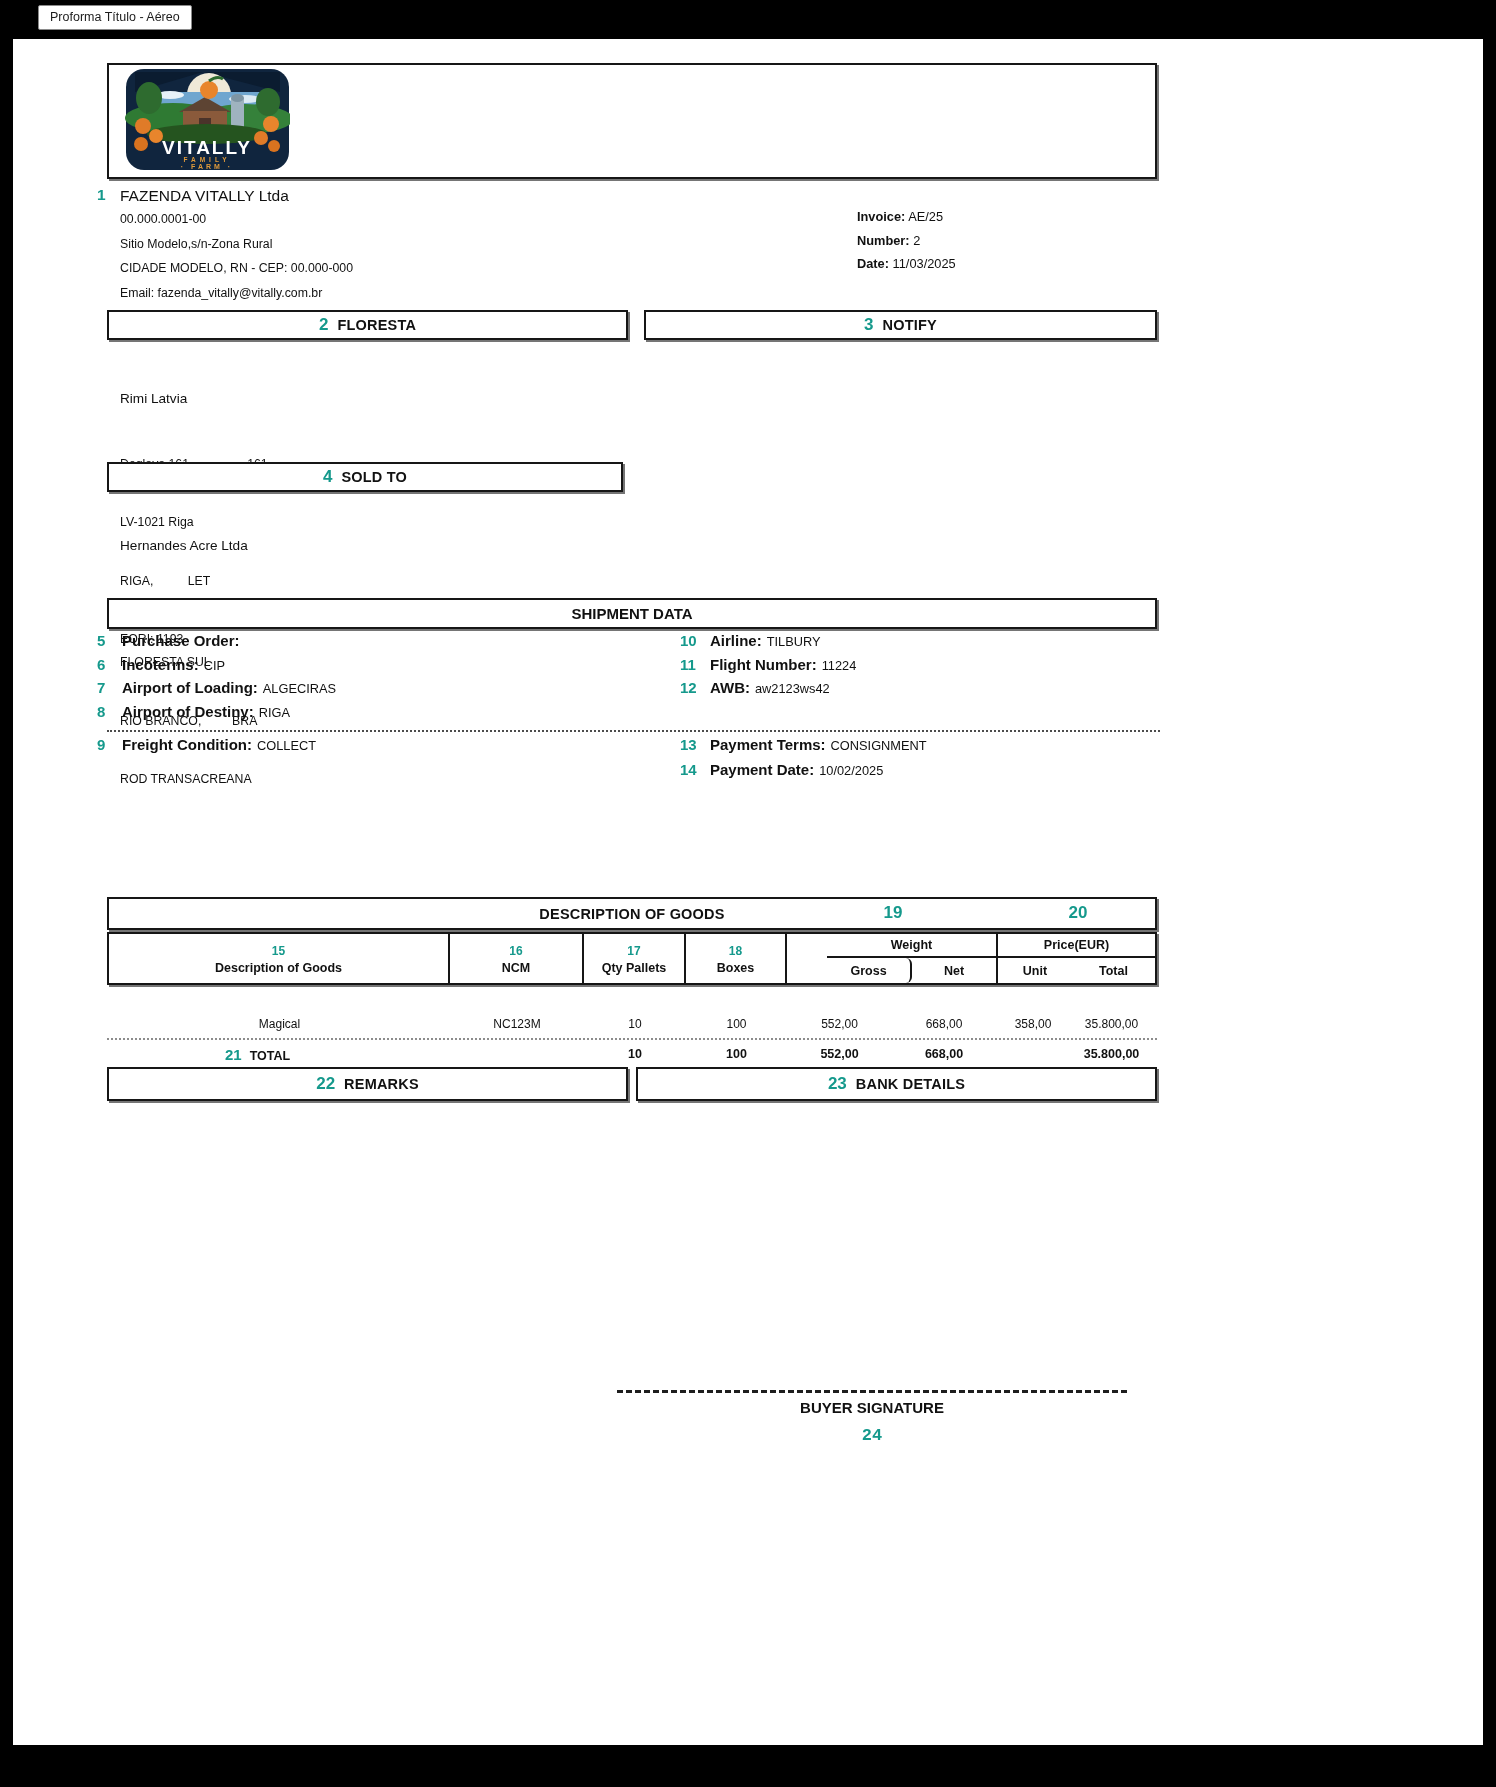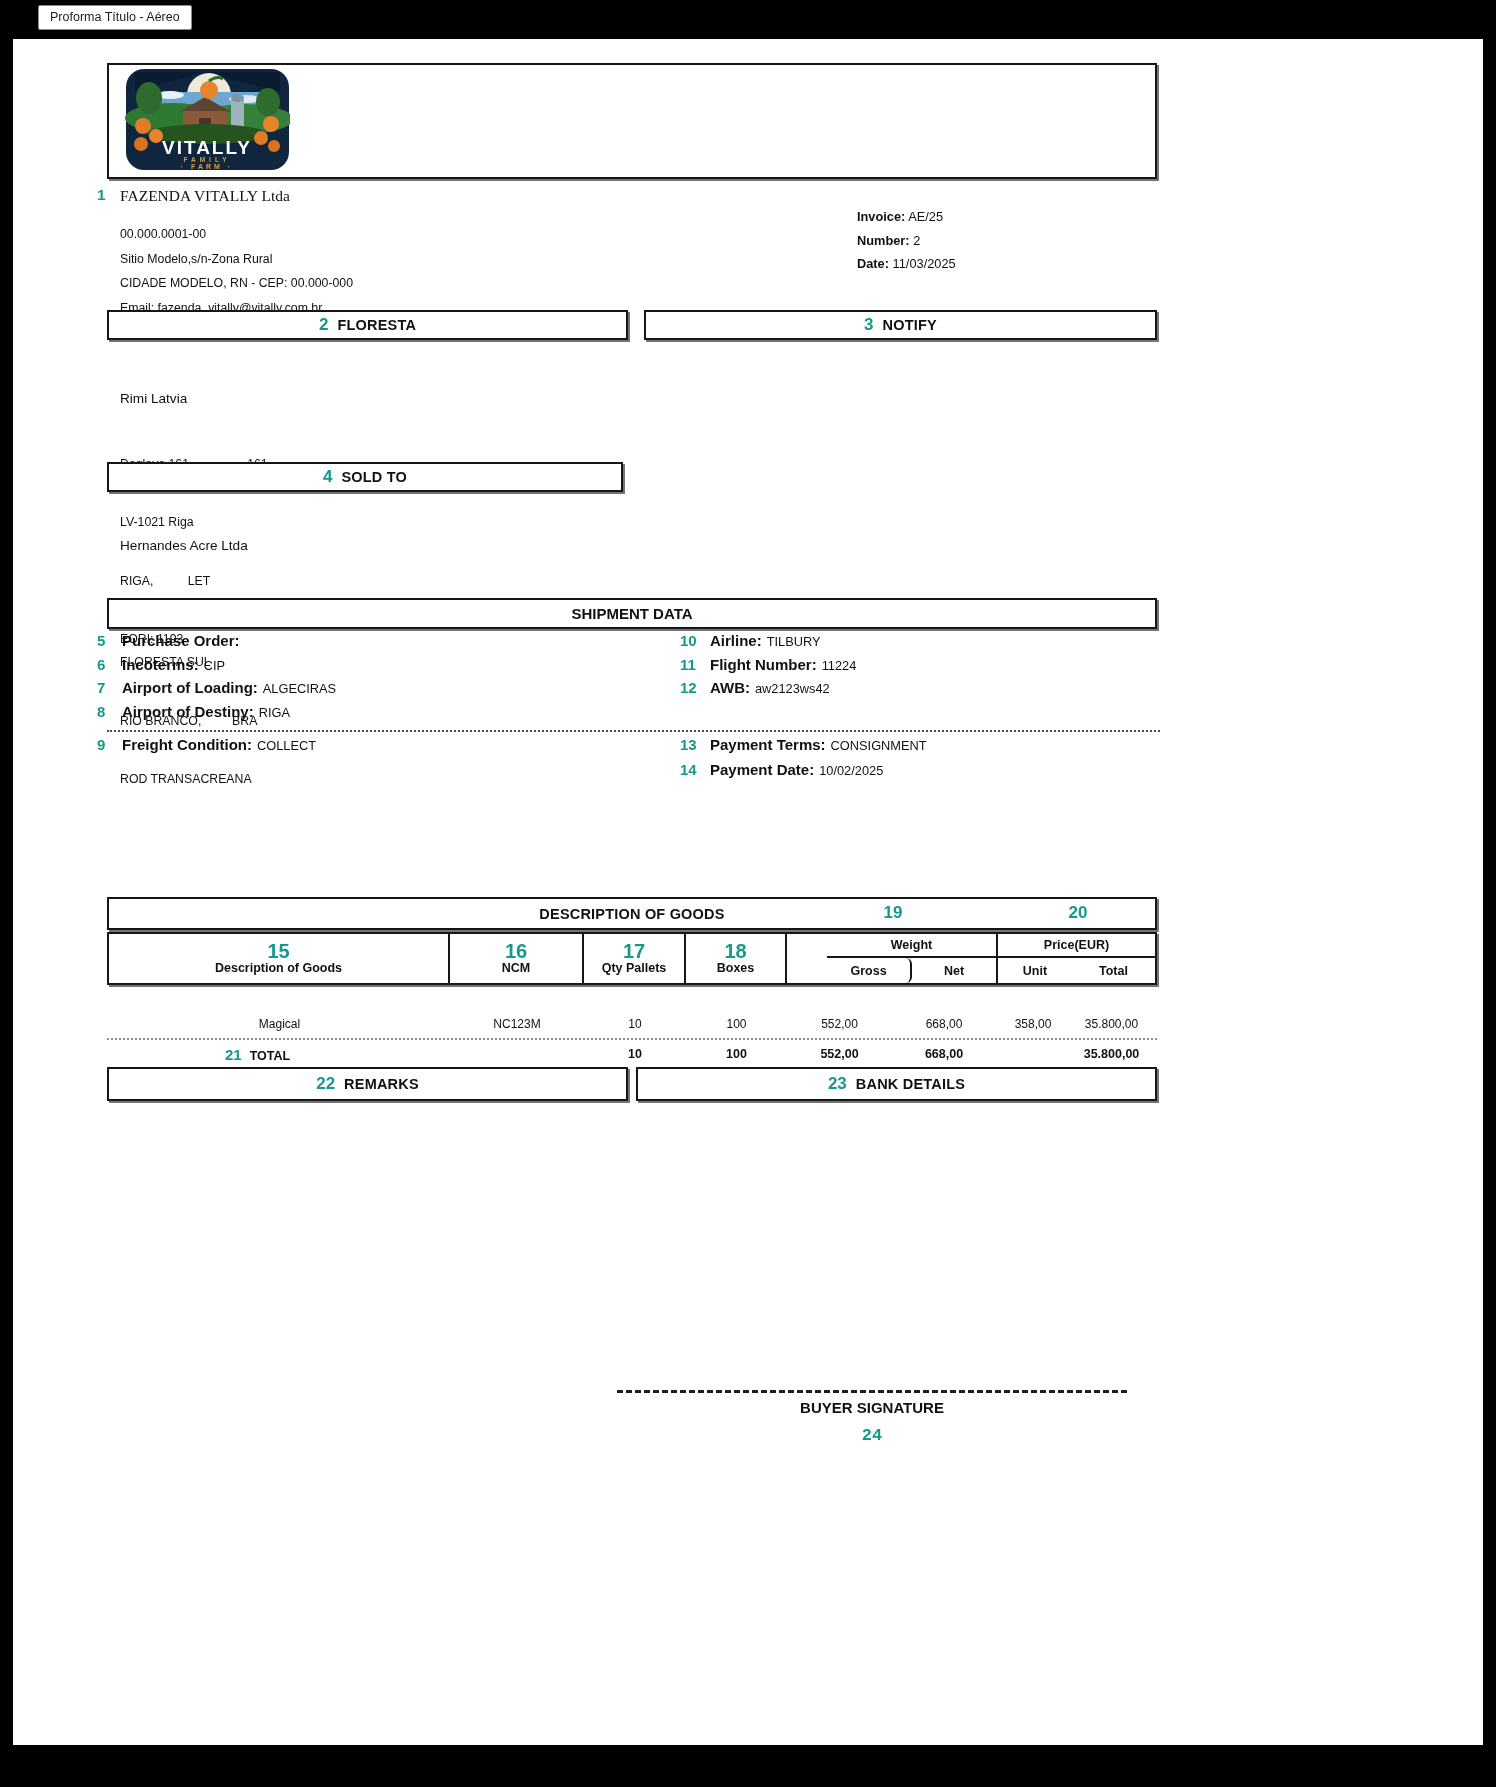--- a/index.html
+++ b/index.html
@@ -19,38 +19,38 @@
   .box {
     border:2px solid var(--ink); background:#fff;
     box-shadow:2px 2px 0 rgba(25,25,25,.6);
   }
   .boxtitle { display:flex; height:100%; align-items:center; justify-content:center; gap:9px; }
   .secnum { color:var(--accent); font-weight:bold; font-size:17px; }
   .sectitle { font-weight:bold; font-size:14.5px; letter-spacing:.2px; }
   .doc-title { font-size:25px; font-weight:bold; letter-spacing:.5px; text-align:center; }
   .addr { font-size:12.3px; line-height:19.5px; white-space:pre; }
   .addr .name { font-size:13.6px; margin-bottom:7px; }
-  .seller-name { font-size:15.5px; margin-bottom:22px; white-space:pre;font-family:Liberation Serif, serif; }
+  .seller-name { font-size:15.5px; margin-bottom:7px; white-space:pre; }
   .seller-line { font-size:12.3px; margin-bottom:10.5px; white-space:pre; }
   .num1 { color:var(--accent); font-weight:bold; font-size:15.5px; }
   .imrow { height:23.5px; font-size:12.8px; white-space:pre; }
   .imrow b { font-weight:bold; }
   .frow { height:23.6px; display:flex; align-items:baseline; white-space:pre; }
   .fnum { color:var(--accent); font-weight:bold; font-size:15px; width:25px; flex:none; }
   .fnum.w2 { width:30px; }
   .flabel { font-weight:bold; font-size:15px; }
   .fvalue { font-size:12.8px; margin-left:5px; }
   .dotline { height:0; border-top:2px dotted #4c4c4c; }
   .rowdots { height:0; border-top:2px dotted #8c8c8c; }
   .shiptitle { font-weight:bold; font-size:15px; text-align:center; line-height:27px; }
   .goods-title-wrap { position:relative; height:100%; display:flex; align-items:center; justify-content:center; }
   .gnum { position:absolute; top:4px; transform:translateX(-50%); color:var(--accent); font-weight:bold; font-size:17px; }
   .thead { display:flex; border:2px solid var(--ink); box-shadow:2px 2px 0 rgba(25,25,25,.6); background:#fff; }
   .hcell { border-right:2px solid var(--ink); display:flex; flex-direction:column; align-items:center; justify-content:center; gap:1px; }
-  .hnum { color:var(--accent); font-weight:bold; font-size:20px; line-height:17px; }
+  .hnum { color:var(--accent); font-weight:bold; font-size:12px; line-height:17px; }
   .hlabel { font-weight:bold; font-size:12.5px; line-height:14px; }
   .hgroup { display:flex; flex-direction:column; }
   .gtop { height:24px; border-bottom:2px solid var(--ink); display:flex; align-items:center; justify-content:center; font-weight:bold; font-size:12.5px; }
   .gbot { flex:1; display:flex; }
   .gsub { display:flex; align-items:center; justify-content:center; font-weight:bold; font-size:12.5px;border-radius:6px; }
   .c-desc{width:341px}.c-ncm{width:134px}.c-qty{width:102px}.c-boxes{width:101px}
   .c-weight{width:211px}.c-price{width:157px; }
   .c-price.hgroup{border-right:none}
   .c-gross{width:105px; border-right:2px solid var(--ink);}
   .c-net{width:104px}

